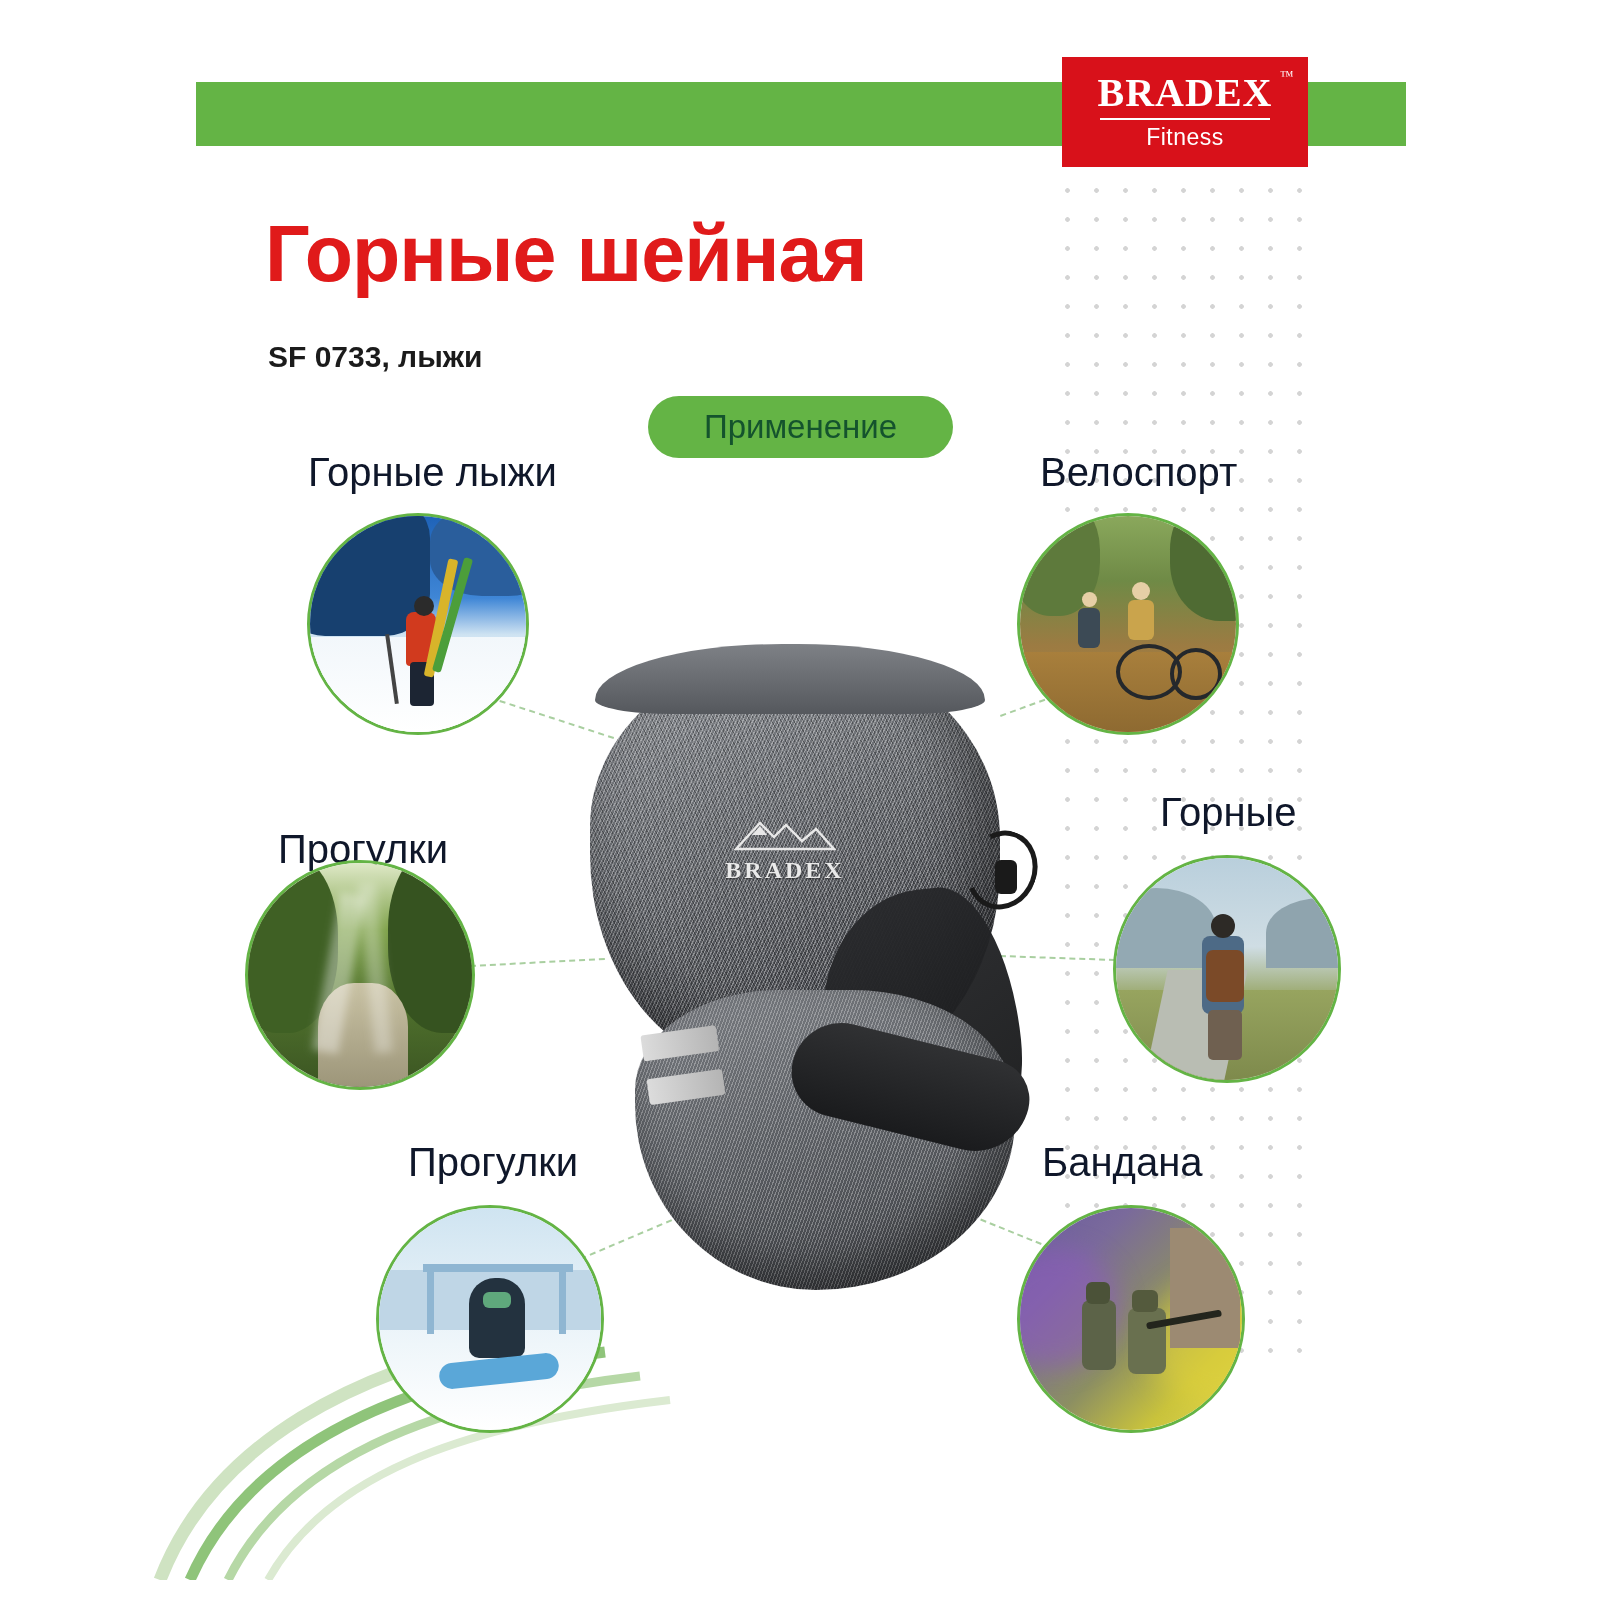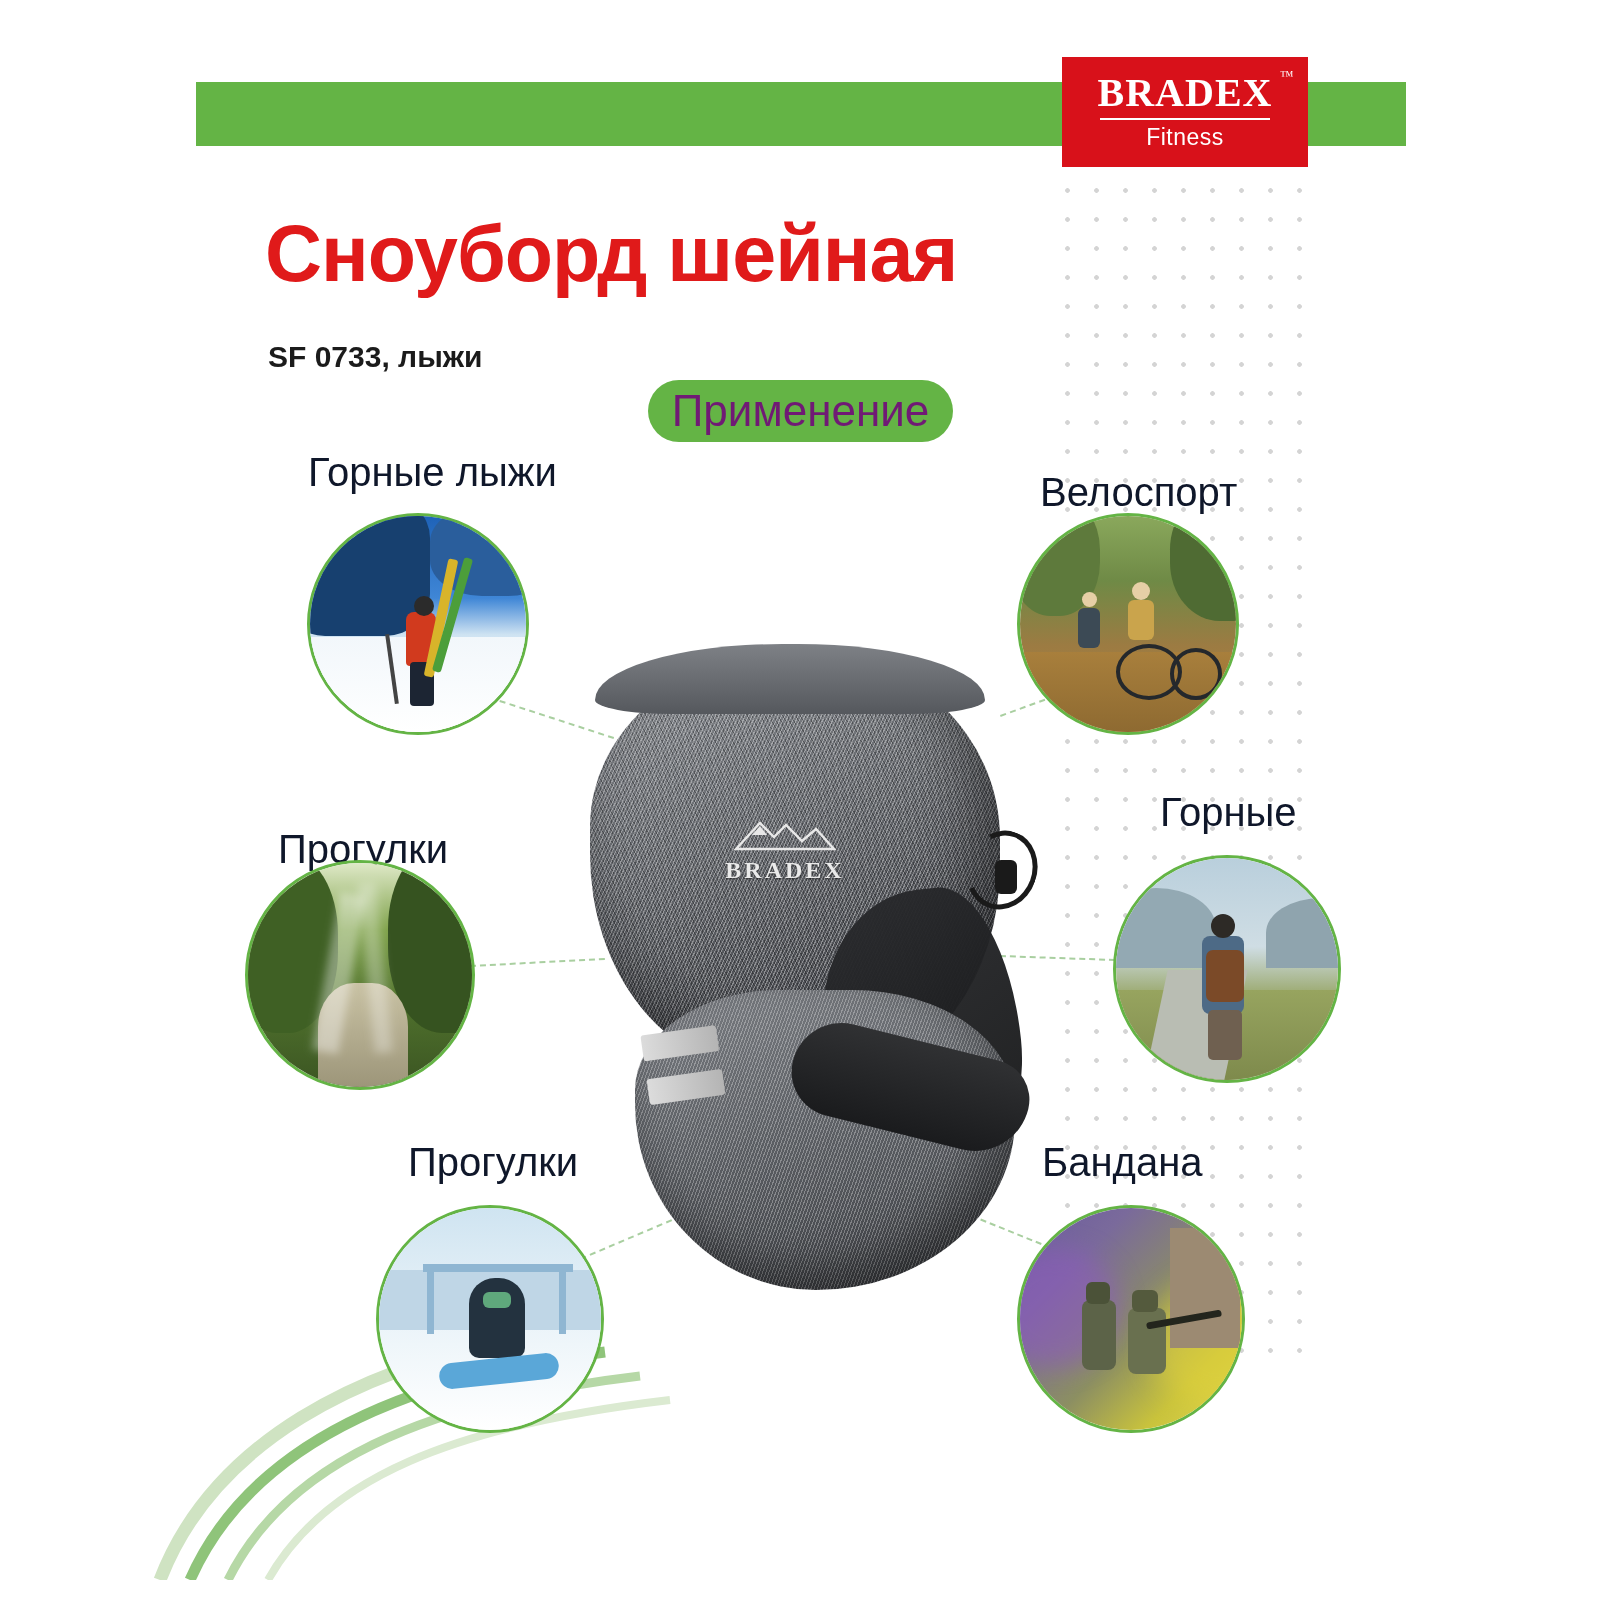--- a/index.html
+++ b/index.html
@@ -96,27 +96,27 @@
     top: 340px;
     font-size: 30px;
     font-weight: bold;
     color: #1b1b1b;
   }
 
   
   .pill {
     position: absolute;
     left: 648px;
-    top: 380px;
+    top: 396px;
     width: 305px;
     height: 62px;
     border-radius: 31px;
     background: #64b445;
-    color: #701a75;
-    font-size: 44px;
+    color: #14532d;
+    font-size: 33px;
     display: flex;
     align-items: center;
     justify-content: center;
   }
 
   
   .label {
     position: absolute;
     font-size: 40px;
     color: #0f172a;
@@ -285,21 +285,21 @@
 <div class="logo-box">
   <div class="logo-main">
     <span>BRADEX</span><span class="logo-tm">™</span>
   </div>
   <div class="logo-rule"></div>
   <div class="logo-sub">Fitness</div>
 </div>
 
 <div class="dots"></div>
 
-<div class="title">Сноуборд шейная</div>
+<div class="title">Горные шейная</div>
 <div class="subtitle">SF 0733, лыжи</div>
 
 <div class="pill">Применение</div>
 
 <div class="conn" style="left:500px; top:700px; width:120px; transform: rotate(18deg);"></div>
 <div class="conn" style="left:1000px; top:715px; width:120px; transform: rotate(-20deg);"></div>
 <div class="conn" style="left:470px; top:965px; width:135px; transform: rotate(-3deg);"></div>
 <div class="conn" style="left:1000px; top:955px; width:125px; transform: rotate(2deg);"></div>
 <div class="conn" style="left:580px; top:1258px; width:120px; transform: rotate(-23deg);"></div>
 <div class="conn" style="left:935px; top:1200px; width:125px; transform: rotate(22deg);"></div>
@@ -312,21 +312,21 @@
     <div style="position:absolute; left:0; right:0; bottom:0; height:95px; background:linear-gradient(180deg,#f2f7fb,#ffffff);"></div>
     <div style="position:absolute; left:96px; top:96px; width:30px; height:54px; background:#d13a1e; border-radius:8px 8px 4px 4px;"></div>
     <div style="position:absolute; left:100px; top:146px; width:24px; height:44px; background:#1c2533; border-radius:4px;"></div>
     <div style="position:absolute; left:104px; top:80px; width:20px; height:20px; background:#2b2b2b; border-radius:50%;"></div>
     <div style="position:absolute; left:126px; top:42px; width:10px; height:120px; background:#d8b42a; transform:rotate(12deg); border-radius:3px;"></div>
     <div style="position:absolute; left:138px; top:40px; width:9px; height:118px; background:#4c9e3a; transform:rotate(16deg); border-radius:3px;"></div>
     <div style="position:absolute; left:80px; top:118px; width:4px; height:70px; background:#444; transform:rotate(-8deg);"></div>
   </div>
 </div>
 
-<div class="label" style="left:1040px; top:450px;margin-top:20px;">Велоспорт</div>
+<div class="label" style="left:1040px; top:450px;">Велоспорт</div>
 <div class="circle" style="left:1017px; top:513px; width:222px; height:222px;">
   <div class="scene" style="background:linear-gradient(180deg,#8aa85c 0%,#6f8a46 30%,#9c7b42 60%,#b4883f 100%);">
     <div class="blob" style="left:-10px; top:-20px; width:90px; height:120px; background:#5e7a3c; border-radius:45%;"></div>
     <div class="blob" style="left:150px; top:-25px; width:110px; height:130px; background:#4f6b33; border-radius:45%;"></div>
     <div style="position:absolute; left:0; right:0; bottom:0; height:80px; background:linear-gradient(180deg,#a87f3c,#8e6a31);"></div>
     <div style="position:absolute; left:108px; top:84px; width:26px; height:40px; background:#caa44c; border-radius:6px;"></div>
     <div style="position:absolute; left:112px; top:66px; width:18px; height:18px; background:#e6cfa6; border-radius:50%;"></div>
     <div style="position:absolute; left:96px; top:128px; width:58px; height:48px; border:4px solid #24282c; border-radius:50%;"></div>
     <div style="position:absolute; left:150px; top:132px; width:44px; height:44px; border:4px solid #24282c; border-radius:50%;"></div>
     <div style="position:absolute; left:58px; top:92px; width:22px; height:40px; background:#3c4a55; border-radius:6px;"></div>

